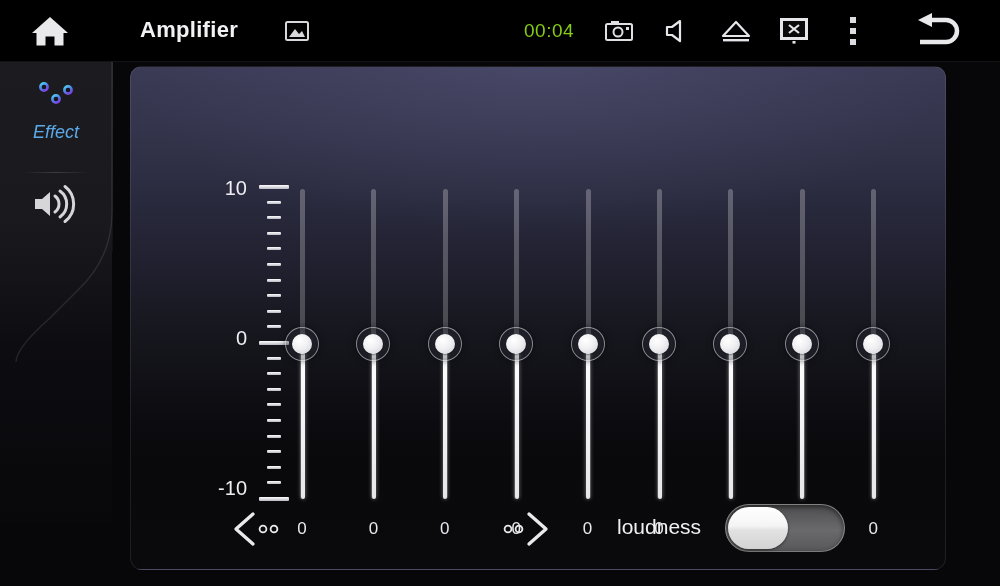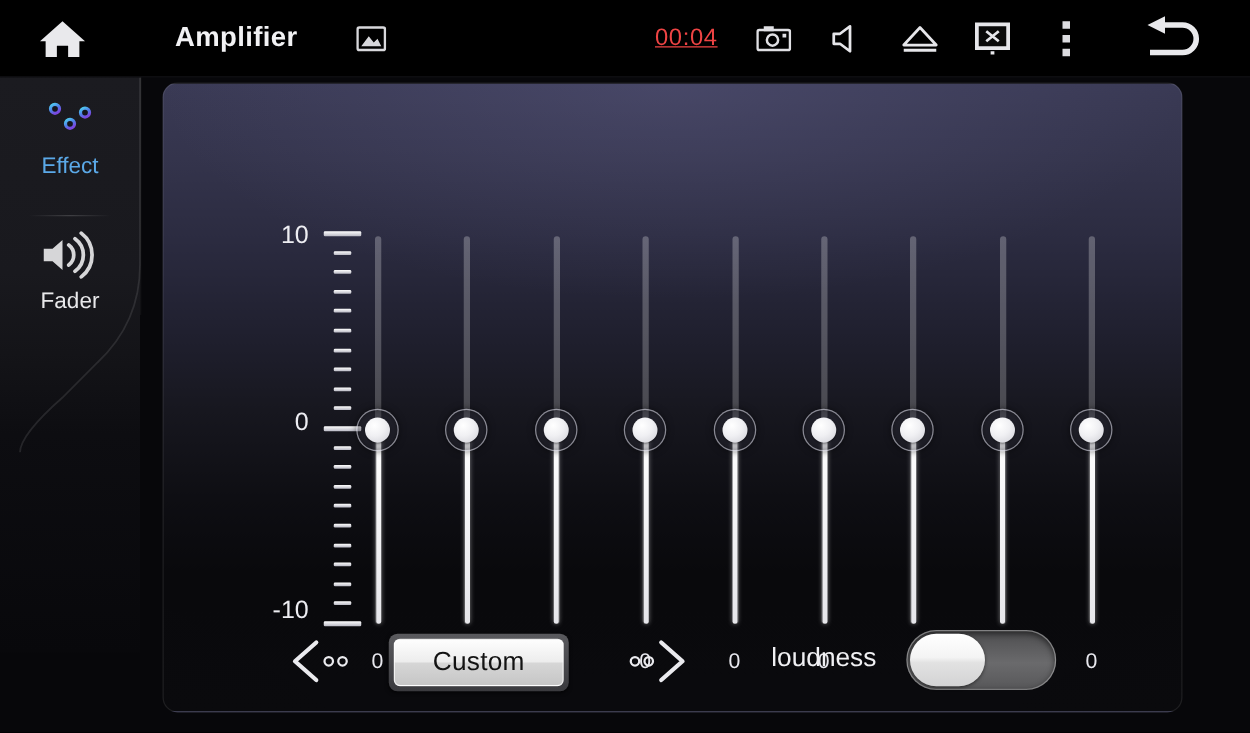--- a/index.html
+++ b/index.html
@@ -20,33 +20,34 @@
   }
   .tb-icon{ position:absolute; display:flex; align-items:center; justify-content:center; }
   .home-ico{ left:18px; top:8px; width:64px; height:46px; }
   .title{
     position:absolute; left:140px; top:17px;
     font-size:22px; font-weight:bold; color:#f2f2f4; letter-spacing:.3px;
   }
   .wall-ico{ left:283px; top:19px; width:28px; height:24px; }
   .clock{
     position:absolute; left:524px; top:20px;
-    font-size:19px; color:#ef4444; letter-spacing:.5px; font-weight:normal;text-decoration:underline;
+    font-size:19px; color:#84cc16; letter-spacing:.5px; font-weight:normal;
   }
   .cam-ico{ left:604px; top:19px; width:30px; height:24px; }
   .mute-ico{ left:662px; top:14px; width:34px; height:34px; }
   .eject-ico{ left:718px; top:15px; width:36px; height:32px; }
   .scroff-ico{ left:776px; top:14px; width:36px; height:34px; }
   .dots-ico{ left:840px; top:14px; width:26px; height:34px; }
   .back-ico{ left:908px; top:10px; width:60px; height:42px; }
 
   
   .sidebar{
     position:absolute; left:0; top:62px; width:112px; height:460px;
     background:linear-gradient(180deg,#1b1b20 0%,#19191e 34%,#141418 48%,#0d0d11 62%,#08080b 100%);
+    font-style:italic;
   }
   .sidebar::after{
     content:""; position:absolute; right:-1px; top:0; width:1px; height:190px;
     background:linear-gradient(180deg,rgba(255,255,255,.10),rgba(255,255,255,.04));
   }
   .side-curve{
     position:absolute; left:0px; top:62px; width:130px; height:300px;
     pointer-events:none;
   }
   .side-item{
@@ -278,21 +279,20 @@
 
     <div class="side-item si-fader">
       <div class="side-ico">
         <svg width="46" height="40" viewBox="0 0 46 40">
           <path d="M17 8 L9 15 L2 15 L2 25 L9 25 L17 32 Z" fill="#d6d6d8"></path>
           <path d="M22 12 A10 10 0 0 1 22 28" fill="none" stroke="#d6d6d8" stroke-width="3" stroke-linecap="round"></path>
           <path d="M27 7 A16 16 0 0 1 27 33" fill="none" stroke="#d6d6d8" stroke-width="3" stroke-linecap="round"></path>
           <path d="M32 2.5 A22 22 0 0 1 32 37.5" fill="none" stroke="#d6d6d8" stroke-width="3" stroke-linecap="round"></path>
         </svg>
       </div>
-      <span class="lbl">Fader</span>
     </div>
   </div>
 
   <svg class="side-curve" viewBox="0 0 130 300">
     <path d="M112 0 L112 150 Q112 196 78 228 L50 256 Q16 286 16 300" fill="none" stroke="rgba(255,255,255,.10)" stroke-width="1.4"></path>
   </svg>
 
   <div class="panel">
 
 
@@ -385,23 +385,20 @@
     <div class="bottom">
 
       <div class="arrow-left bc">
         <svg width="70" height="40" viewBox="0 0 70 40">
           <path d="M22 5 L5 20 L22 35" fill="none" stroke="#eaeaee" stroke-width="3.4" stroke-linecap="round" stroke-linejoin="round"></path>
           <circle cx="32" cy="20" r="3.4" fill="none" stroke="#eaeaee" stroke-width="1.8"></circle>
           <circle cx="43" cy="20" r="3.4" fill="none" stroke="#eaeaee" stroke-width="1.8"></circle>
         </svg>
       </div>
 
-      <div class="preset-btn bc">
-        <div class="preset-inner">Custom</div>
-      </div>
 
       <div class="arrow-right bc">
         <svg width="70" height="40" viewBox="0 0 70 40">
           <circle cx="27" cy="20" r="3.4" fill="none" stroke="#eaeaee" stroke-width="1.8"></circle>
           <circle cx="38" cy="20" r="3.4" fill="none" stroke="#eaeaee" stroke-width="1.8"></circle>
           <path d="M48 5 L65 20 L48 35" fill="none" stroke="#eaeaee" stroke-width="3.4" stroke-linecap="round" stroke-linejoin="round"></path>
         </svg>
       </div>
 
       <div class="loud-lbl bc">loudness</div>

